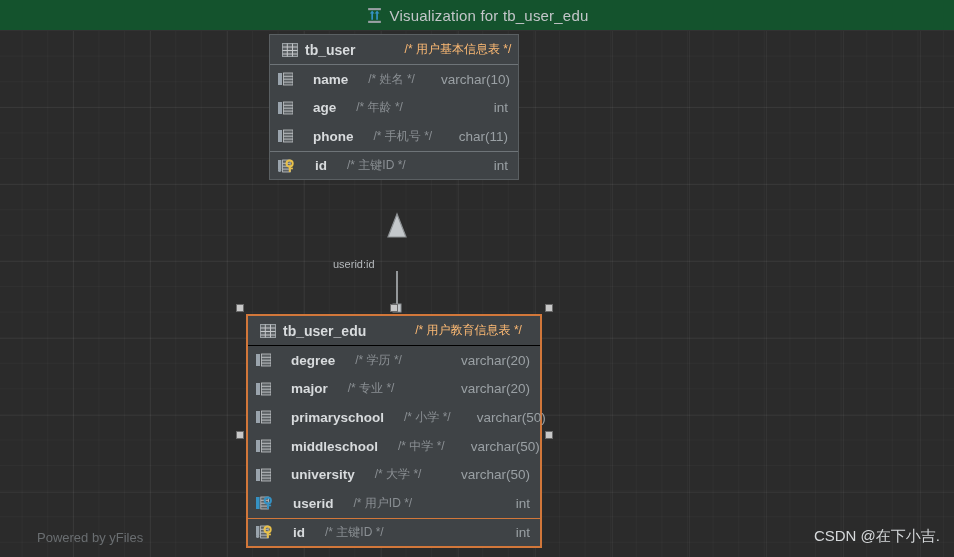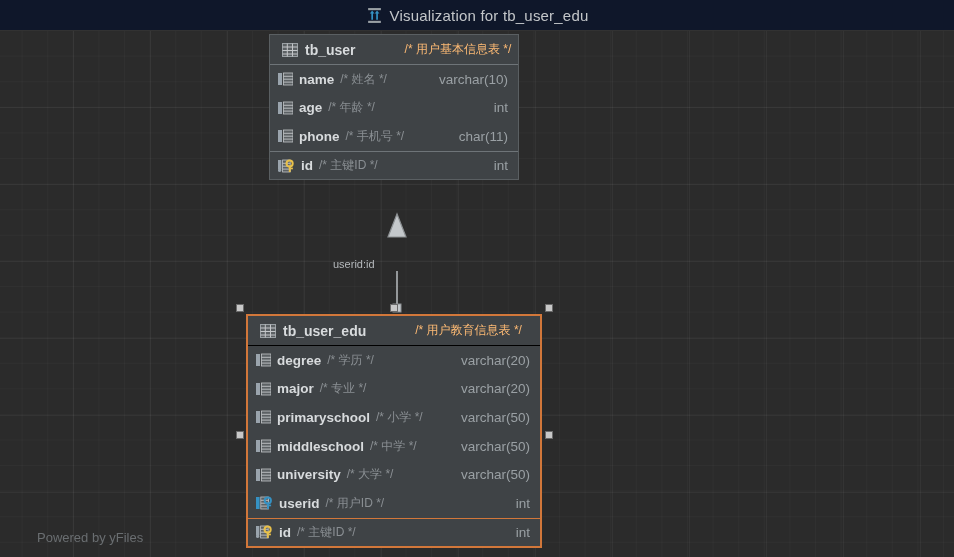--- a/index.html
+++ b/index.html
@@ -13,21 +13,21 @@
     overflow: hidden;
     font-family: "Liberation Sans", "DejaVu Sans", sans-serif;
     position: relative;
   }
 
   
   #titlebar {
     position: absolute;
     left: 0; top: 0;
     width: 954px; height: 31px;
-    background: #0f172a;
+    background: #14532d;
     display: flex;
     align-items: center;
     justify-content: center;
     box-sizing: border-box;
     border-bottom: 1px solid #323232;
   }
   #titlebar .tb-inner {
     display: flex;
     align-items: center;
     gap: 7px;
@@ -93,21 +93,21 @@
     font-size: 12px;
     white-space: nowrap;
     margin-left: 42px;
   }
   .row {
     height: 28.6px;
     display: flex;
     align-items: center;
     padding: 0 10px 0 8px;
     box-sizing: border-box;
-    gap: 6px;
+    gap: 20px;
   }
   .row.pk-row {
     border-top: 1px solid #6e7478;
   }
   .table-node.selected .row.pk-row {
     border-top: 1px solid #d2773a;
   }
   .col-name {
     color: #d8dbdd;
     font-size: 13.5px;
@@ -416,13 +416,14 @@
     </div>
   </div>
 
   <div class="handle" style="left:236px; top:273px;"></div>
   <div class="handle" style="left:390px; top:273px;"></div>
   <div class="handle" style="left:545px; top:273px;"></div>
   <div class="handle" style="left:236px; top:400px;"></div>
   <div class="handle" style="left:545px; top:400px;"></div>
 
   <div class="wm-left">Powered by yFiles</div>
+  <div class="wm-right">CSDN @在下小吉.</div>
 </div>
 
 </body></html>

